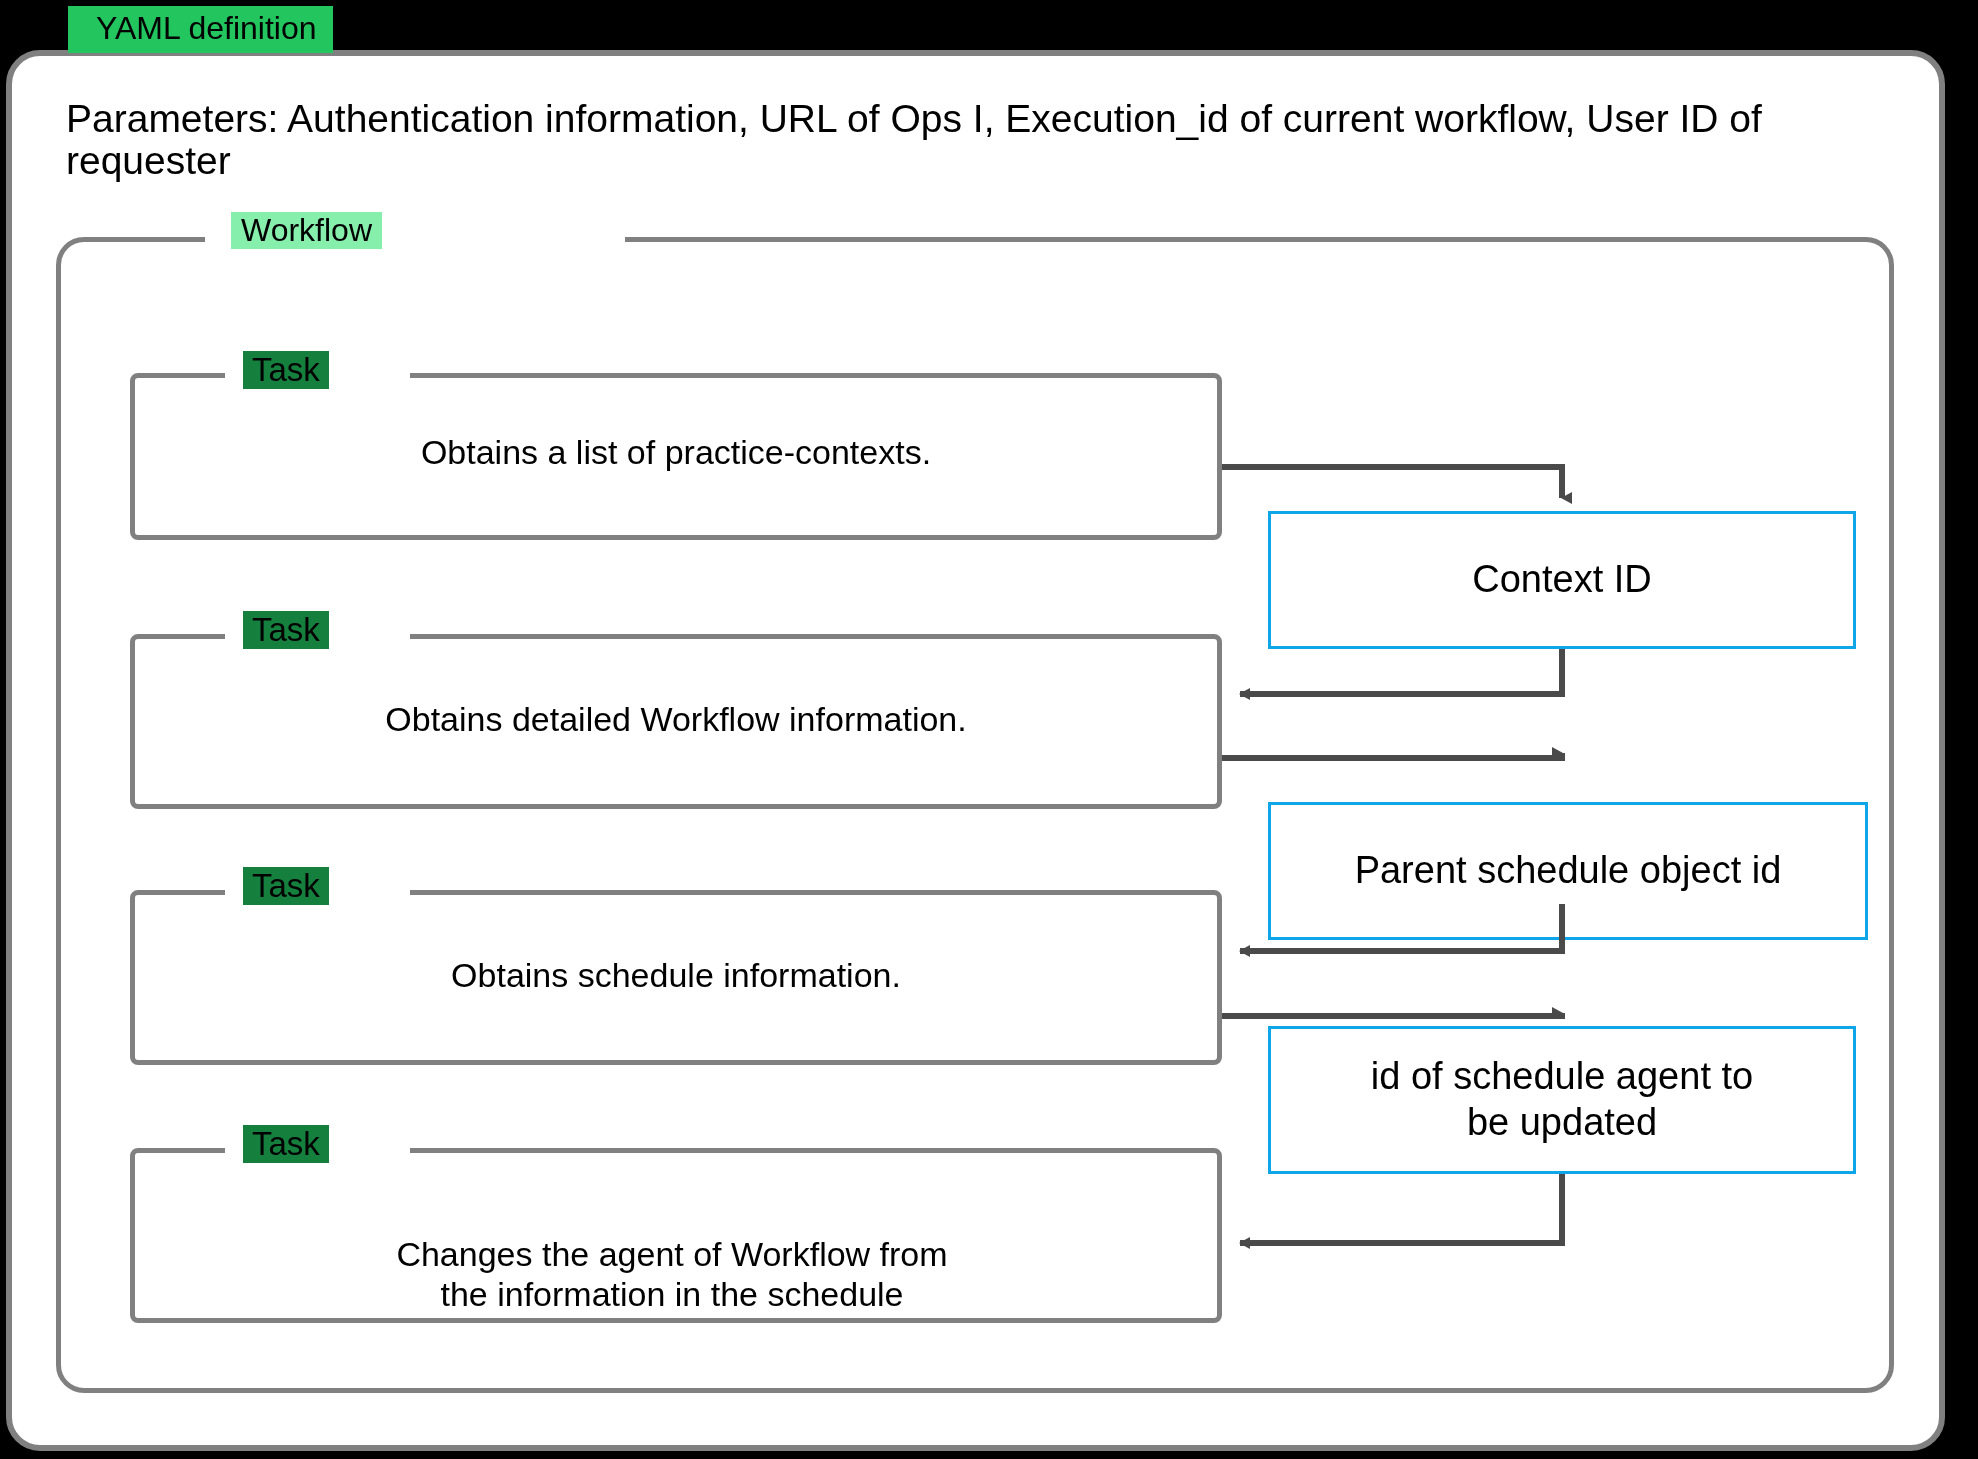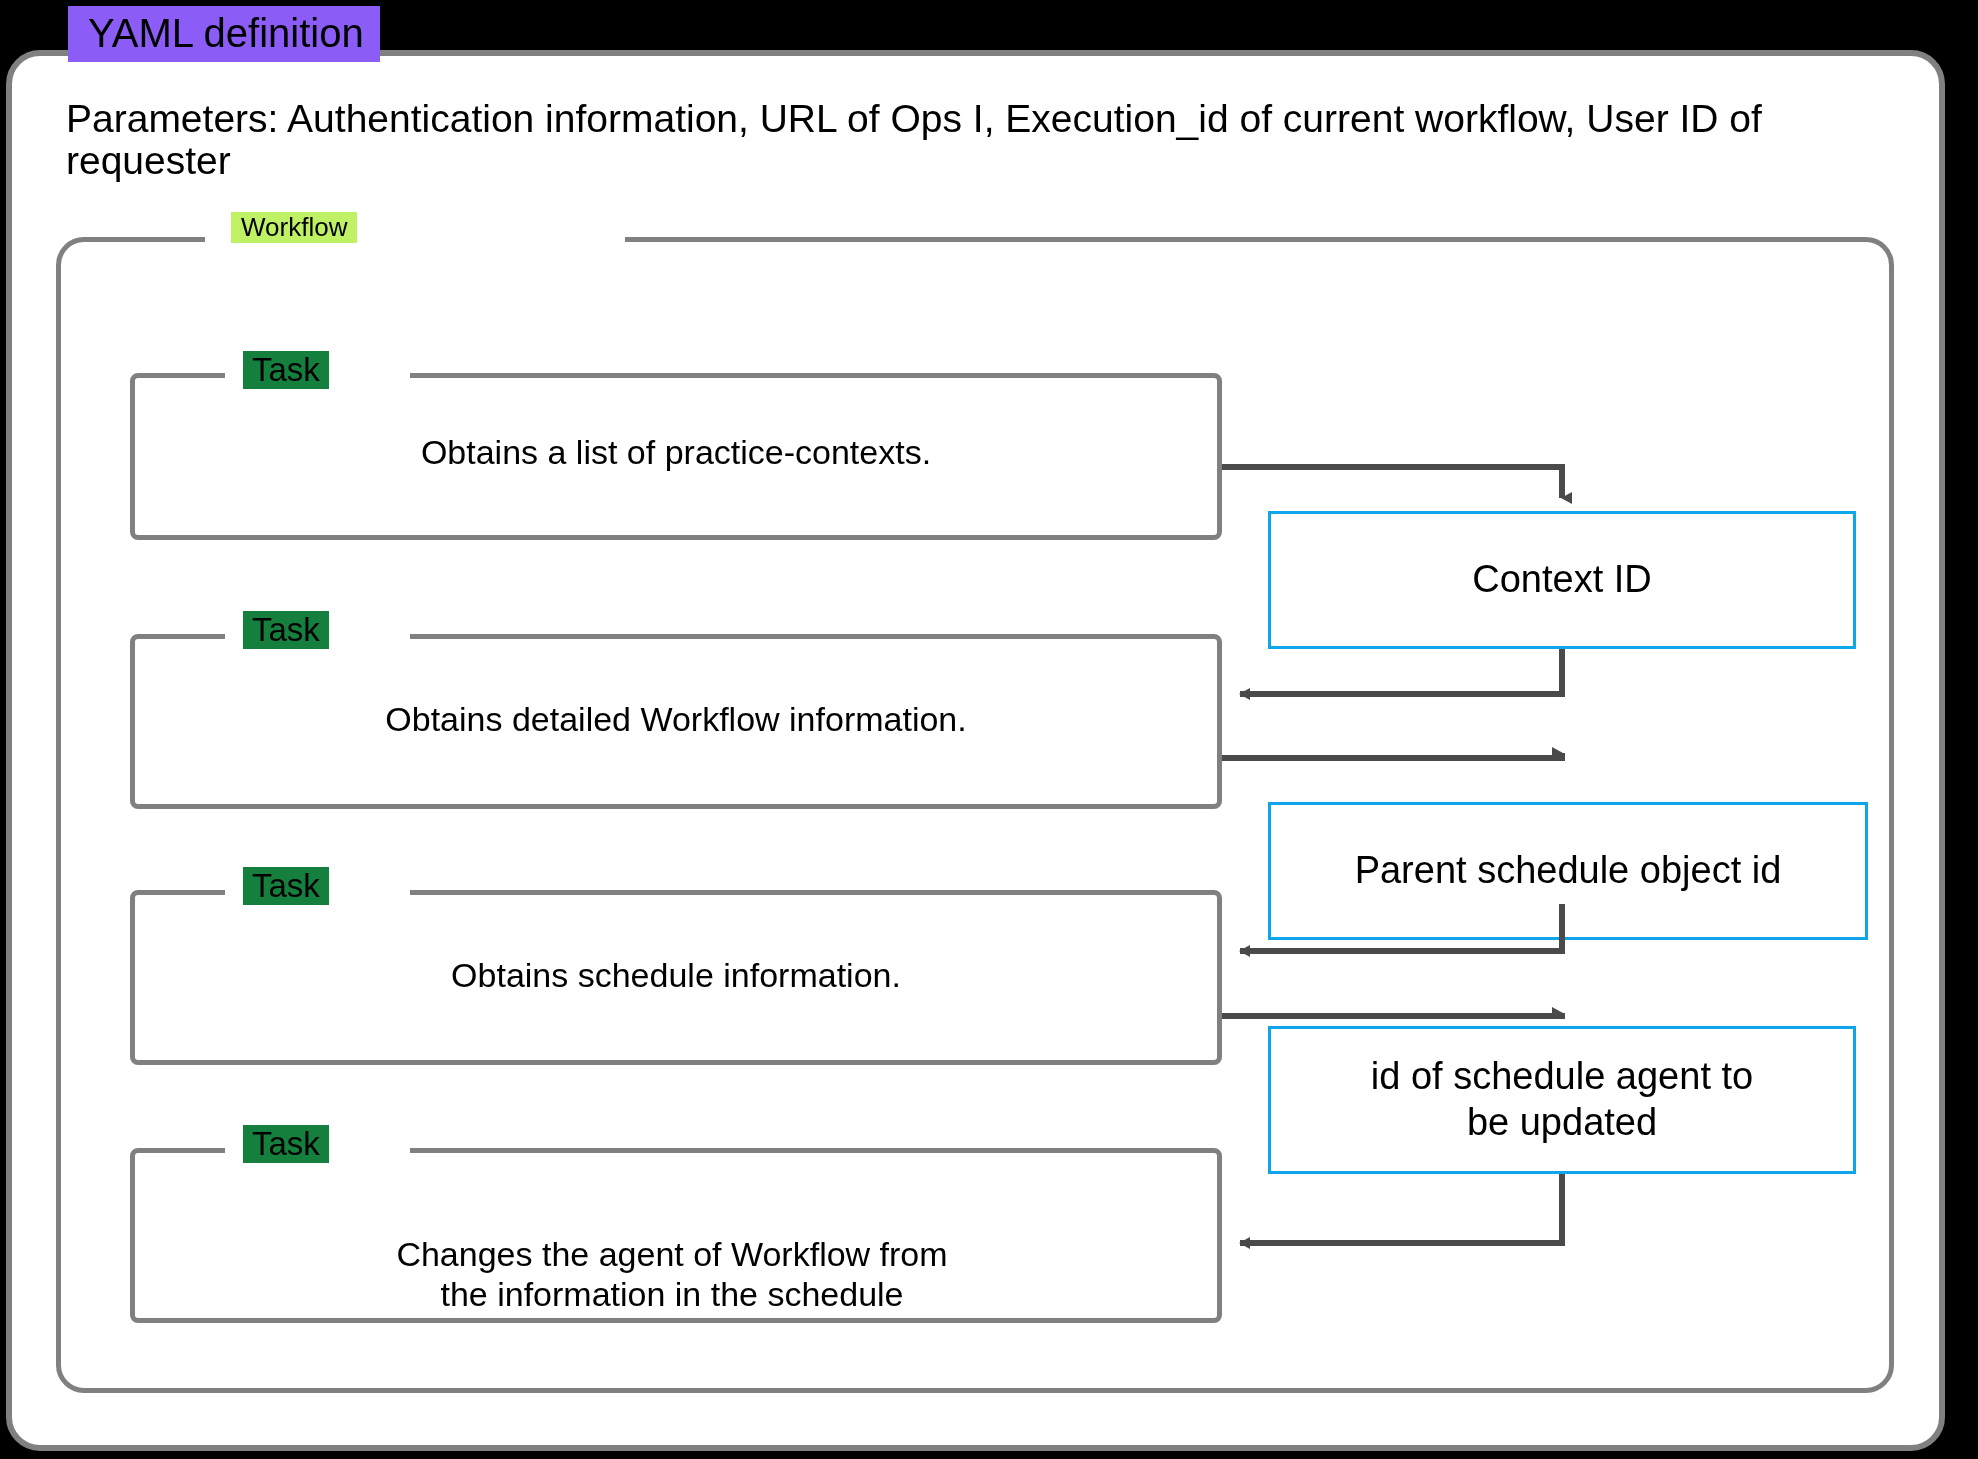--- a/index.html
+++ b/index.html
@@ -25,23 +25,23 @@
     height: 1401px;
     background: #ffffff;
     border: 6px solid #808080;
     border-radius: 34px;
     box-sizing: border-box;
   }
   .yaml-tab {
     position: absolute;
     left: 68px;
     top: 6px;
-    background: #8b5cf6;
-    padding: 4px 16px 6px 20px;
-    font-size: 40px;
+    background: #22c55e;
+    padding: 4px 16px 6px 28px;
+    font-size: 32px;
     color: #000000;
     line-height: 1.15;
     white-space: nowrap;
     z-index: 6;
   }
 
   
   .params {
     position: absolute;
     left: 66px;
@@ -72,23 +72,23 @@
     top: 231px;
     width: 420px;
     height: 14px;
     background: #ffffff;
     z-index: 3;
   }
   .workflow-label {
     position: absolute;
     left: 231px;
     top: 212px;
-    font-size: 26px;
-    color: #000000;
-    background: #bef264;
+    font-size: 32px;
+    color: #000000;
+    background: #86efac;
     padding: 0 10px;
     white-space: nowrap;
     z-index: 5;
   }
 
   
   .task-box {
     position: absolute;
     border: 5px solid #808080;
     border-radius: 8px;

